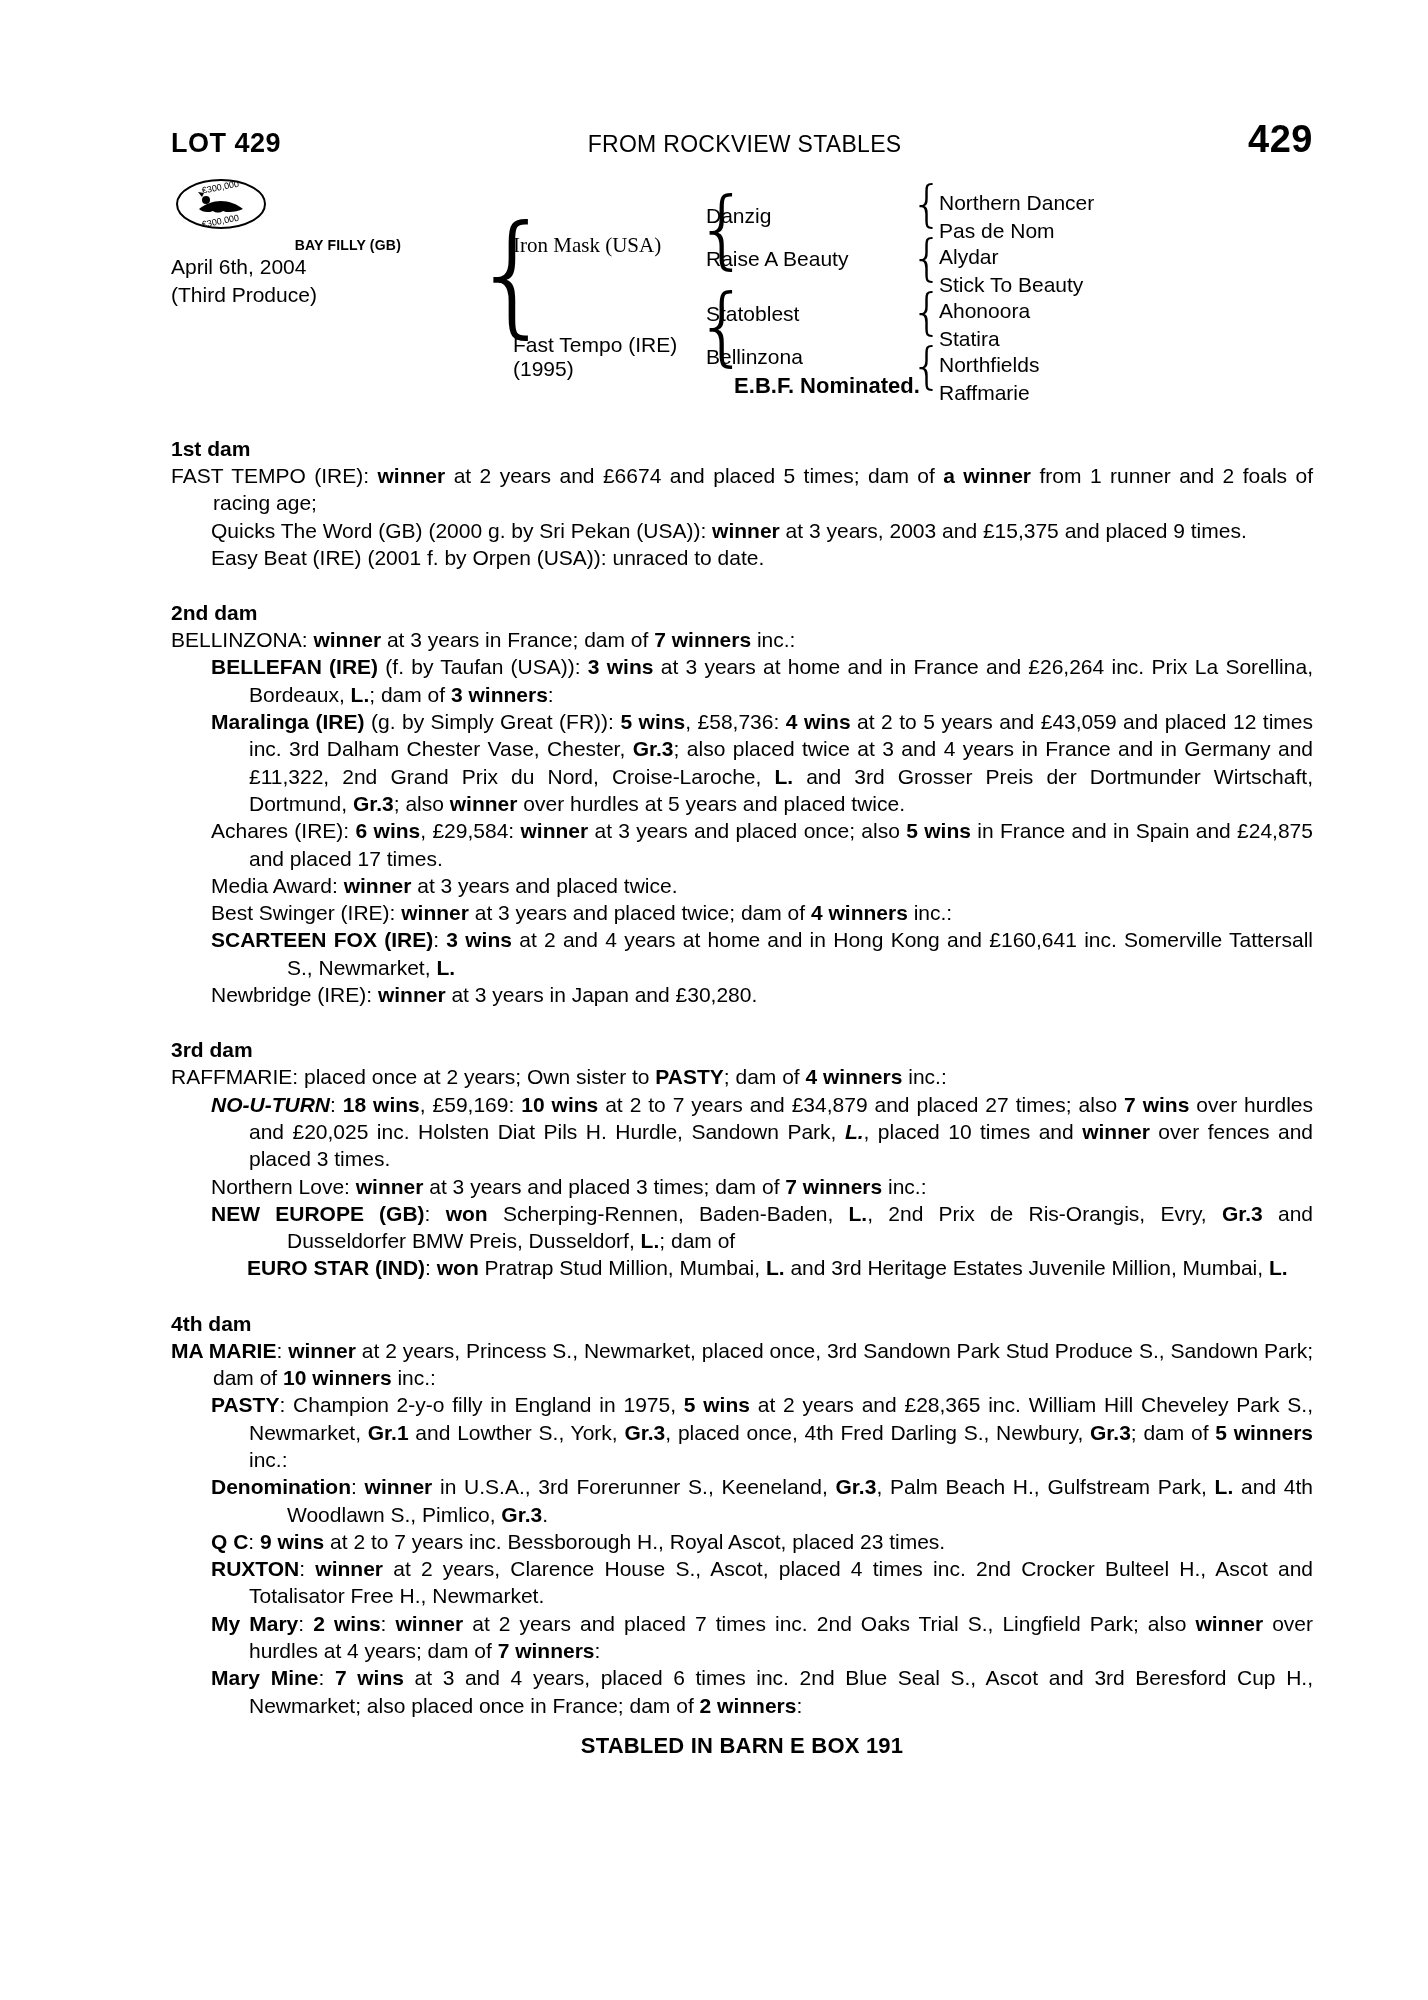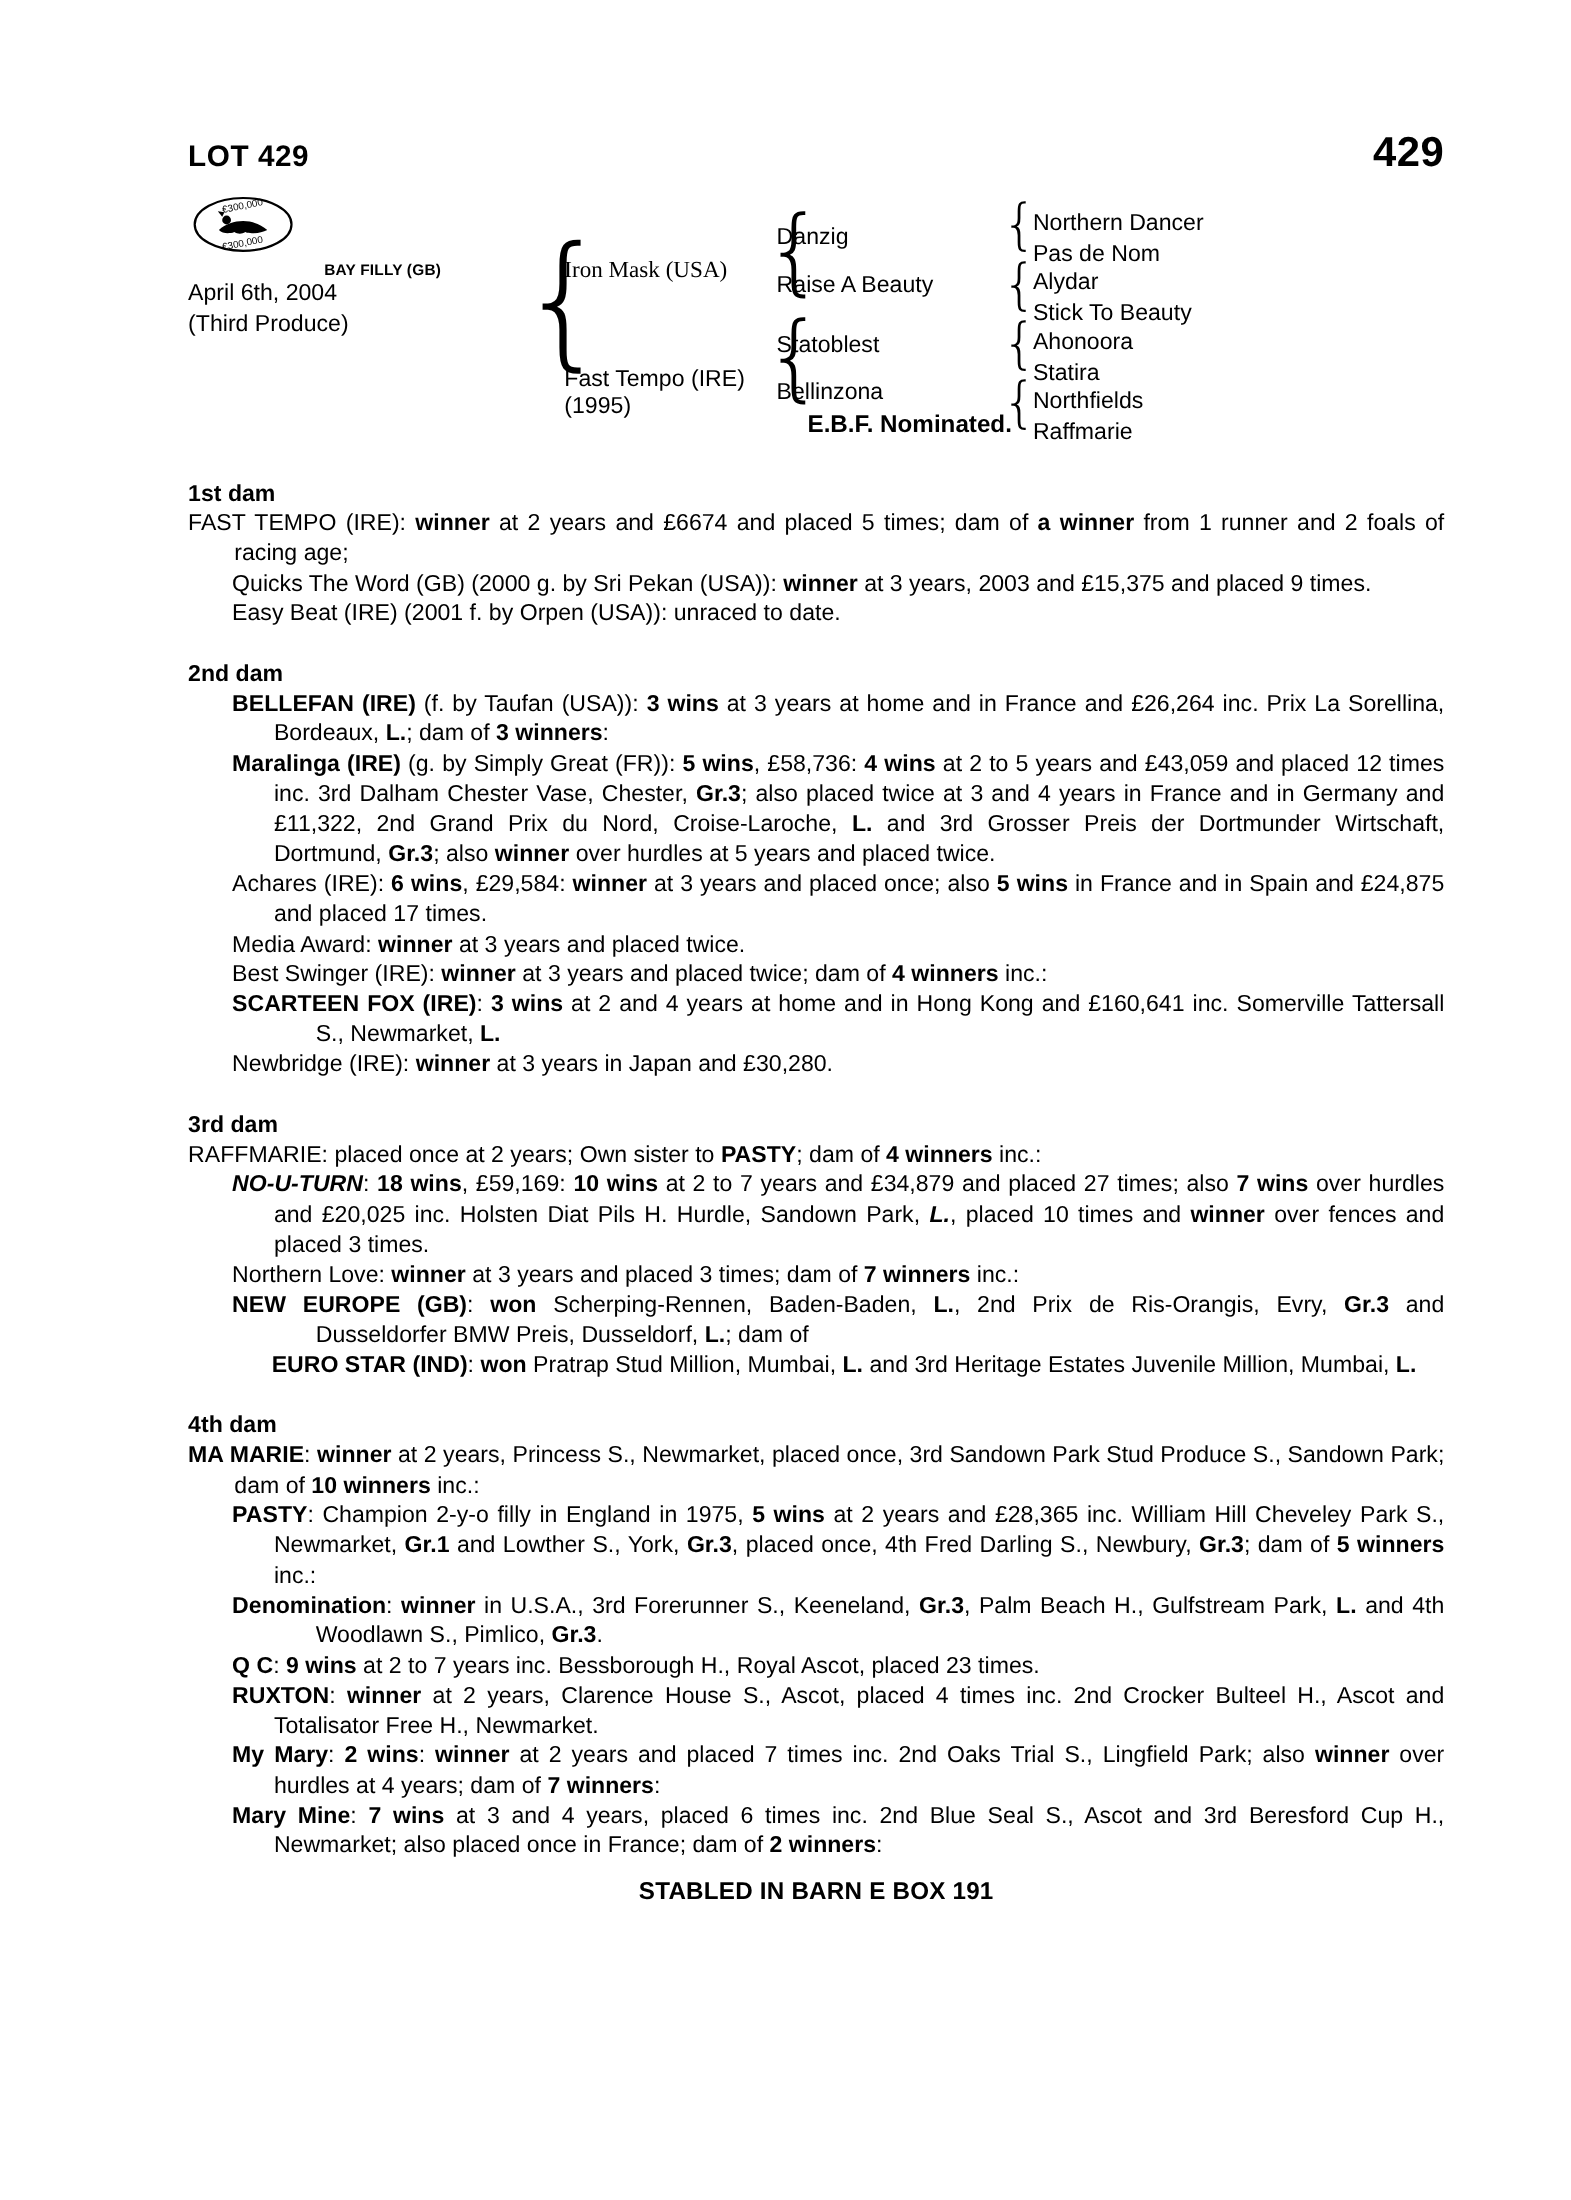--- a/index.html
+++ b/index.html
@@ -167,20 +167,21 @@
   }
 </style>
 </head>
 <body>
 
 <div class="page">
   <div class="content">
 
     <div class="header-row">
       <span class="header-lot">LOT 429</span>
+      <span class="header-center">FROM ROCKVIEW STABLES</span>
       <span class="header-num">429</span>
     </div>
 
     <div class="ped-wrap">
 
       <div class="ped-left">
         <div class="logo">
           <svg width="92" height="54" viewBox="0 0 92 54" xmlns="http://www.w3.org/2000/svg">
             <ellipse cx="46" cy="27" rx="44" ry="24" fill="none" stroke="#000" stroke-width="2"></ellipse>
             <g fill="#000">
@@ -235,20 +236,21 @@
 
       <div class="ebf">E.B.F. Nominated.</div>
     </div>
 
     <div class="damhead">1st dam</div>
     <p class="t lvl0 hang"><span>FAST TEMPO (IRE): </span><b>winner</b><span> at 2 years and £6674 and placed 5 times; dam of </span><b>a winner</b><span> from 1 runner and 2 foals of racing age;</span></p>
     <p class="t lvl1"><span>Quicks The Word (GB) (2000 g. by Sri Pekan (USA)): </span><b>winner</b><span> at 3 years, 2003 and £15,375 and placed 9 times.</span></p>
     <p class="t lvl1"><span>Easy Beat (IRE) (2001 f. by Orpen (USA)): unraced to date.</span></p>
 
     <div class="damhead">2nd dam</div>
+    <p class="t lvl0 hang"><span>BELLINZONA: </span><b>winner</b><span> at 3 years in France; dam of </span><b>7 winners</b><span> inc.:</span></p>
     <p class="t lvl1"><b>BELLEFAN (IRE)</b><span> (f. by Taufan (USA)): </span><b>3 wins</b><span> at 3 years at home and in France and £26,264 inc. Prix La Sorellina, Bordeaux, </span><b>L.</b><span>; dam of </span><b>3 winners</b><span>:</span></p>
     <p class="t lvl1"><b>Maralinga (IRE)</b><span> (g. by Simply Great (FR)): </span><b>5 wins</b><span>, £58,736: </span><b>4 wins</b><span> at 2 to 5 years and £43,059 and placed 12 times inc. 3rd Dalham Chester Vase, Chester, </span><b>Gr.3</b><span>; also placed twice at 3 and 4 years in France and in Germany and £11,322, 2nd Grand Prix du Nord, Croise-Laroche, </span><b>L.</b><span> and 3rd Grosser Preis der Dortmunder Wirtschaft, Dortmund, </span><b>Gr.3</b><span>; also </span><b>winner</b><span> over hurdles at 5 years and placed twice.</span></p>
     <p class="t lvl1"><span>Achares (IRE): </span><b>6 wins</b><span>, £29,584: </span><b>winner</b><span> at 3 years and placed once; also </span><b>5 wins</b><span> in France and in Spain and £24,875 and placed 17 times.</span></p>
     <p class="t lvl1"><span>Media Award: </span><b>winner</b><span> at 3 years and placed twice.</span></p>
     <p class="t lvl1"><span>Best Swinger (IRE): </span><b>winner</b><span> at 3 years and placed twice; dam of </span><b>4 winners</b><span> inc.:</span></p>
     <p class="t lvl2"><b>SCARTEEN FOX (IRE)</b><span>: </span><b>3 wins</b><span> at 2 and 4 years at home and in Hong Kong and £160,641 inc. Somerville Tattersall S., Newmarket, </span><b>L.</b></p>
     <p class="t lvl1"><span>Newbridge (IRE): </span><b>winner</b><span> at 3 years in Japan and £30,280.</span></p>
 
     <div class="damhead">3rd dam</div>
     <p class="t lvl0 hang"><span>RAFFMARIE: placed once at 2 years; Own sister to </span><b>PASTY</b><span>; dam of </span><b>4 winners</b><span> inc.:</span></p>

